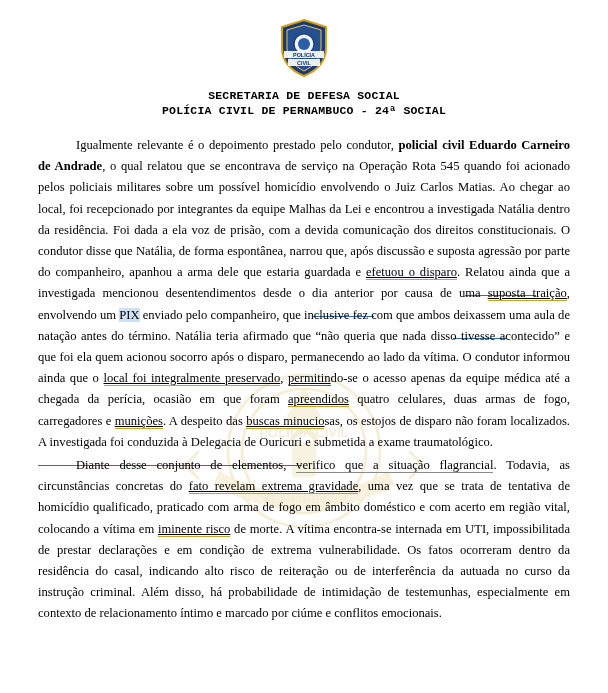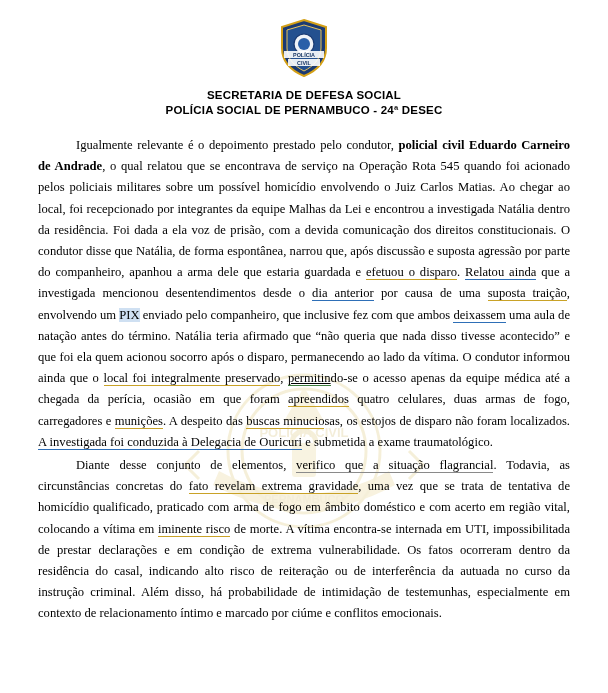--- a/index.html
+++ b/index.html
@@ -51,21 +51,21 @@
   }
   .crest svg { width: 100%; height: 100%; display: block; }
 
   .head-lines {
     position: relative;
     z-index: 2;
     text-align: center;
     margin-top: 10px;
   }
   .head-lines div {
-    font-family: Liberation Sans, sans-serif;
+    font-family: Liberation Mono, monospace;
     font-weight: bold;
     font-size: 11.5px;
     letter-spacing: 0.2px;
     line-height: 15px;
     color: #000;
   }
 
   
   .content {
     position: relative;
@@ -88,24 +88,25 @@
   .bold { font-weight: bold; }
 
   
   .hl {
     background: #cfe0f2;
   }
 
   
   .u-blue {
     border-bottom: 1.3px solid #2e6fb7;
-    padding-bottom: 0px;
+    padding-bottom: 16px;
   }
   .u-yel {
     border-bottom: 1.3px solid #c9a227;
+    text-decoration: underline;
   }
   .u-grn {
     border-bottom: 1.3px solid #3f7f3f;
     text-decoration: underline;
   }
   .u-gray {
     border-bottom: 1.2px solid #8a8a8a;
   }
 </style>
 </head>
@@ -146,21 +147,21 @@
         <rect x="6" y="33" width="40" height="7" fill="#ffffff" opacity="0.9"></rect>
         <text x="26" y="38.6" text-anchor="middle" font-family="Liberation Sans, sans-serif" font-size="5.4" font-weight="bold" fill="#12305f">POLÍCIA</text>
         <rect x="10" y="41" width="32" height="7" fill="#ffffff" opacity="0.9"></rect>
         <text x="26" y="46.6" text-anchor="middle" font-family="Liberation Sans, sans-serif" font-size="5.4" font-weight="bold" fill="#12305f">CIVIL</text>
       </svg>
     </div>
   </div>
 
   <div class="head-lines">
     <div>SECRETARIA DE DEFESA SOCIAL</div>
-    <div>POLÍCIA SOCIAL DE PERNAMBUCO - 24ª DESEC</div>
+    <div>POLÍCIA CIVIL DE PERNAMBUCO - 24ª SOCIAL</div>
   </div>
 
   <div class="content">
     <p class="para"><span>Igualmente relevante é o depoimento prestado pelo condutor, </span><span class="bold">policial civil Eduardo Carneiro de Andrade</span><span>, o qual relatou que se encontrava de serviço na Operação Rota 545 quando foi acionado pelos policiais militares sobre um possível homicídio envolvendo o Juiz Carlos Matias. Ao chegar ao local, foi recepcionado por integrantes da equipe Malhas da Lei e encontrou a investigada Natália dentro da residência. Foi dada a ela voz de prisão, com a devida comunicação dos direitos constitucionais. O condutor disse que Natália, de forma espontânea, narrou que, após discussão e suposta agressão por parte do companheiro, apanhou a arma dele que estaria guardada e </span><span class="u-yel">efetuou o disparo</span><span>. </span><span class="u-blue">Relatou ainda</span><span> que a investigada mencionou desentendimentos desde o </span><span class="u-blue">dia anterior</span><span> por causa de uma </span><span class="u-yel">suposta traição</span><span>, envolvendo um </span><span class="hl">PIX</span><span> enviado pelo companheiro, que inclusive fez com que ambos </span><span class="u-blue">deixassem</span><span> uma aula de natação antes do término. Natália teria afirmado que “não queria que nada disso tivesse acontecido” e que foi ela quem acionou socorro após o disparo, permanecendo ao lado da vítima. O condutor informou ainda que o </span><span class="u-yel">local foi integralmente preservado</span><span>, </span><span class="u-grn">permitin</span><span>do-se o acesso apenas da equipe médica até a chegada da perícia, ocasião em que foram </span><span class="u-yel">apreendidos</span><span> quatro celulares, duas armas de fogo, carregadores e </span><span class="u-yel">munições</span><span>. A despeito das </span><span class="u-yel">buscas minucio</span><span>sas, os estojos de disparo não foram localizados. </span><span class="u-blue">A investigada foi conduzida à Delegacia de Ouricuri</span><span> e submetida a exame traumatológico.</span></p>
     <p class="para"><span>Diante desse conjunto de elementos, </span><span class="u-gray">verifico que a situação flagrancial</span><span>. Todavia, as circunstâncias concretas do </span><span class="u-yel">fato revelam extrema gravidade</span><span>, uma vez que se trata de tentativa de homicídio qualificado, praticado com arma de fogo em âmbito doméstico e com acerto em região vital, colocando a vítima em </span><span class="u-yel">iminente risco</span><span> de morte. A vítima encontra-se internada em UTI, impossibilitada de prestar declarações e em condição de extrema vulnerabilidade. Os fatos ocorreram dentro da residência do casal, indicando alto risco de reiteração ou de interferência da autuada no curso da instrução criminal. Além disso, há probabilidade de intimidação de testemunhas, especialmente em contexto de relacionamento íntimo e marcado por ciúme e conflitos emocionais.</span></p>
   </div>
 
 </div>
 
 </body></html>

